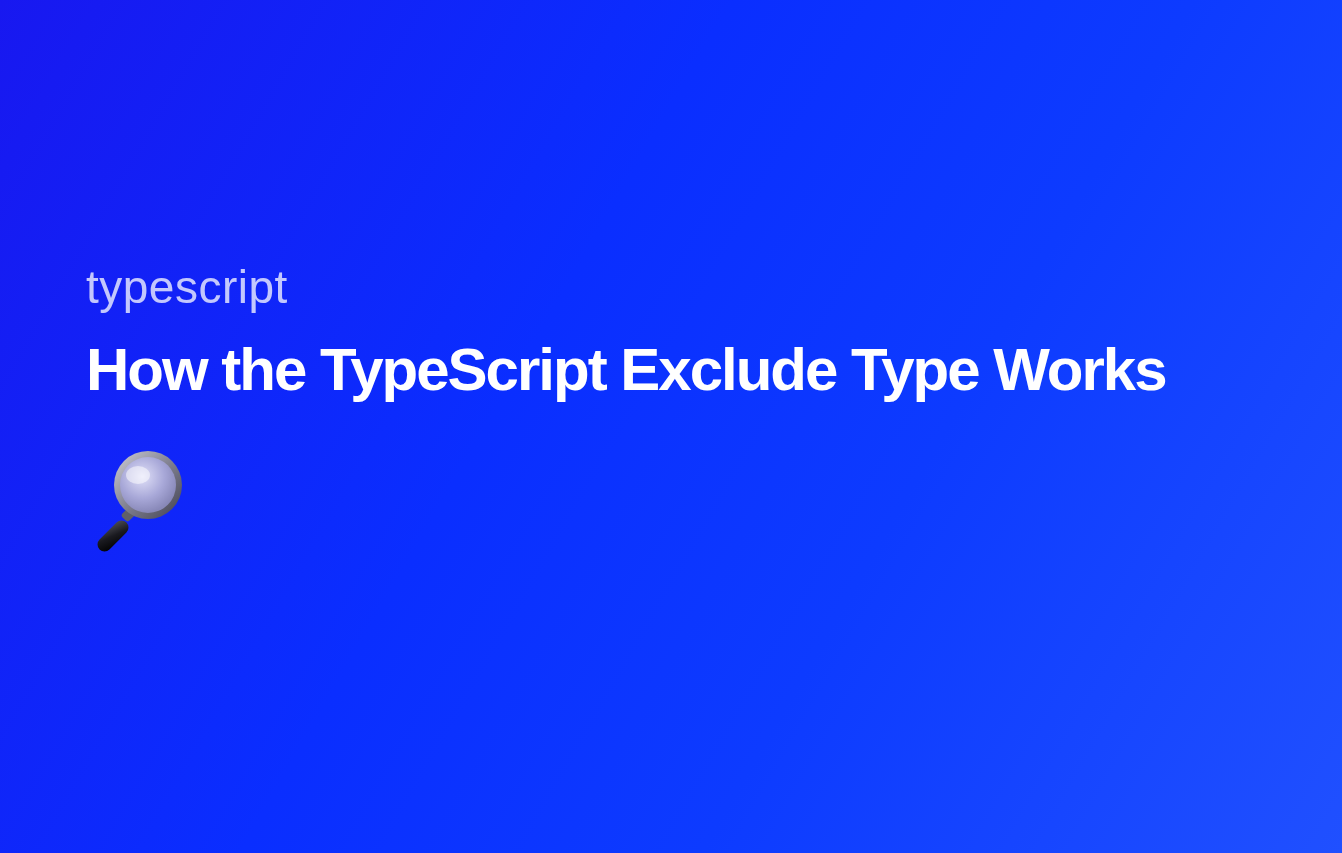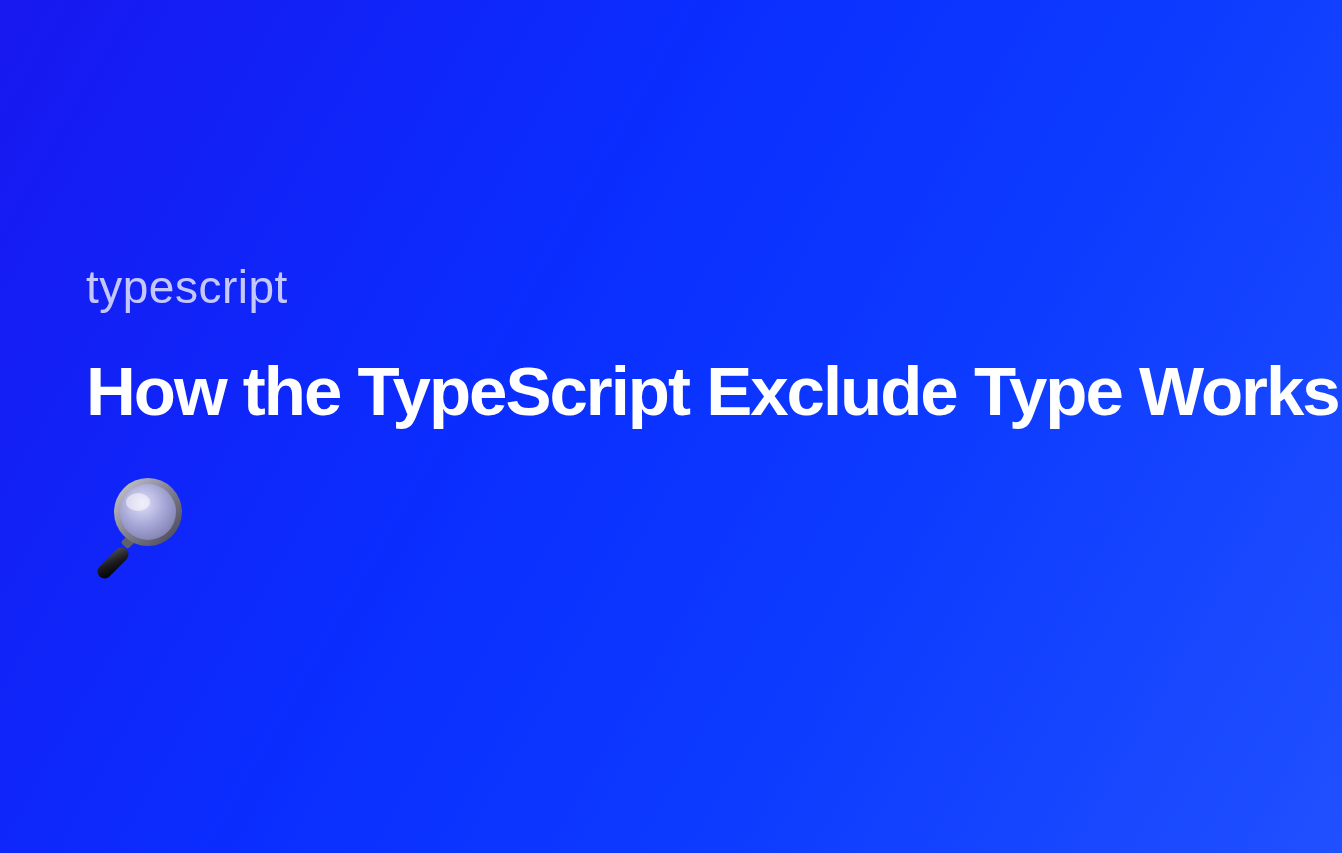--- a/index.html
+++ b/index.html
@@ -18,24 +18,24 @@
     .content {
       position: absolute;
       left: 86px;
       top: 260px;
     }
     .category {
       font-size: 46px;
       font-weight: 400;
       color: rgba(255, 255, 255, 0.75);
       letter-spacing: 0.5px;
-      margin-bottom: 40px;
+      margin-bottom: 23px;
     }
     .title {
-      font-size: 69px;
+      font-size: 60px;
       font-weight: 800;
       color: #ffffff;
       line-height: 1.1;
       letter-spacing: -2px;
     }
     .icon-wrap {
       margin-top: 42px;
       margin-left: 2px;
     }
     .magnifier {

